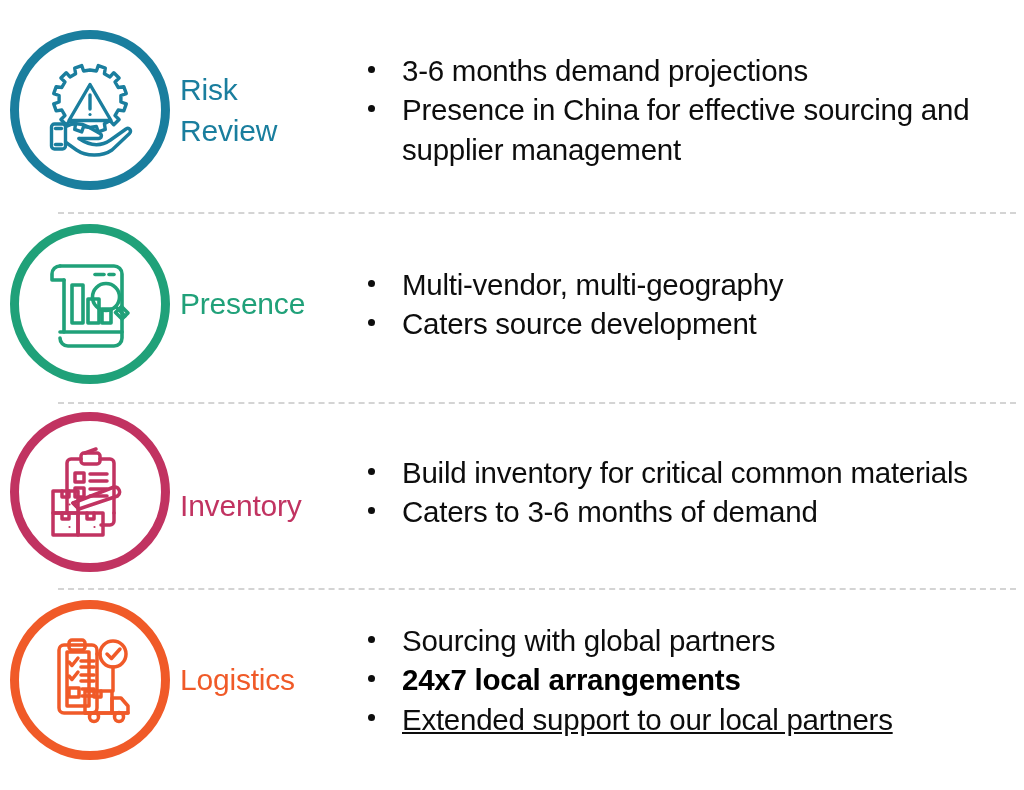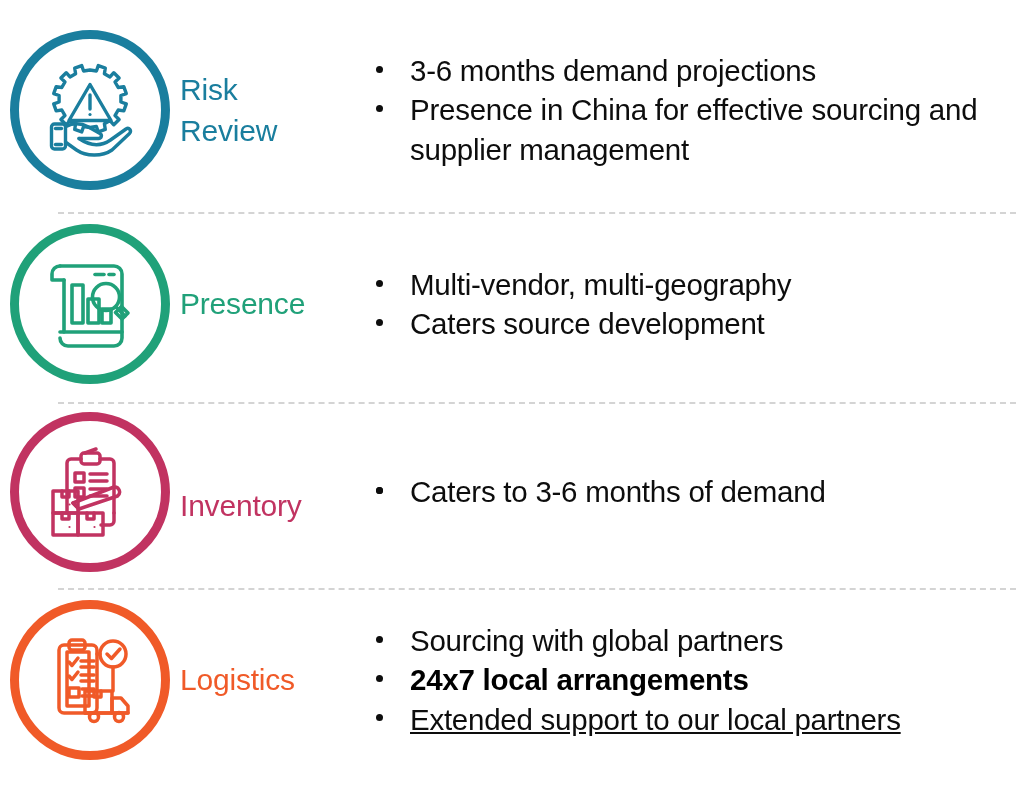--- a/index.html
+++ b/index.html
@@ -68,21 +68,21 @@
 
   .bullets-cell {
     flex: 1 1 auto;
     display: flex;
     align-items: center;
     height: 160px;
     padding-left: 10px;
   }
   ul.bullets {
     list-style: none;
-    margin: 12px;
+    margin: 4px;
     padding: 0;
     color: #0d0d0d;
   }
   ul.bullets li {
     position: relative;
     padding-left: 48px;
     font-size: 29.5px;
     line-height: 1.33;
     color: #0d0d0d;
     letter-spacing: -0.25px;
@@ -215,21 +215,21 @@
             <line x1="41" y1="69" x2="35" y2="63"></line>
           </g>
         </svg>
       </div>
     </div>
     <div class="label-cell">
       <div class="label" id="label-2" style="color: rgb(193, 51, 97); margin-top: 28px;">Inventory</div>
     </div>
     <div class="bullets-cell">
       <ul class="bullets" id="bul-2">
-        <li style="color: rgb(13, 13, 13);"><span class="dot" style="background: rgb(13, 13, 13);"></span></li>
+        <li style="color: rgb(13, 13, 13);"><span class="dot" style="background: rgb(13, 13, 13);"></span><span>Build inventory for critical common materials</span></li>
         <li style="color: rgb(13, 13, 13);"><span class="dot" style="background: rgb(13, 13, 13);"></span><span>Caters to 3-6 months of demand</span></li>
       </ul>
     </div>
   </div>
 
   <div class="divider" id="div-2" style="border-top-color: rgb(212, 212, 212);"></div>
 
   <div class="row" id="row-3">
     <div class="icon-cell">
       <div class="ring" id="ring-3" style="border-color: rgb(240, 90, 40);">

